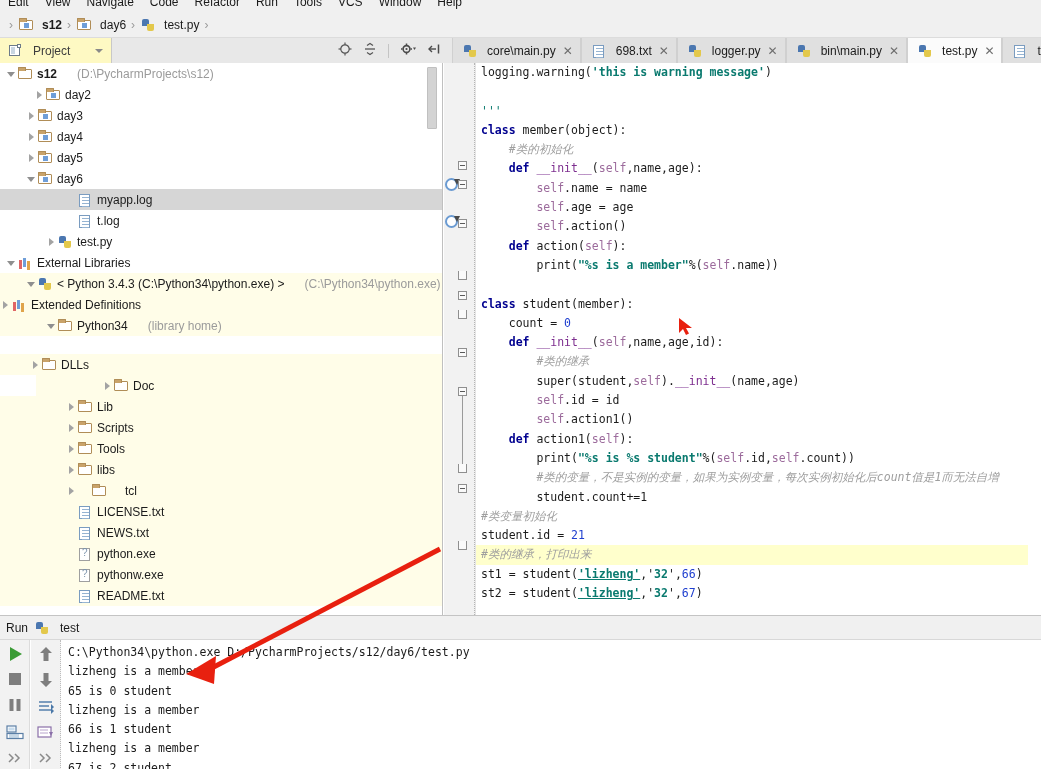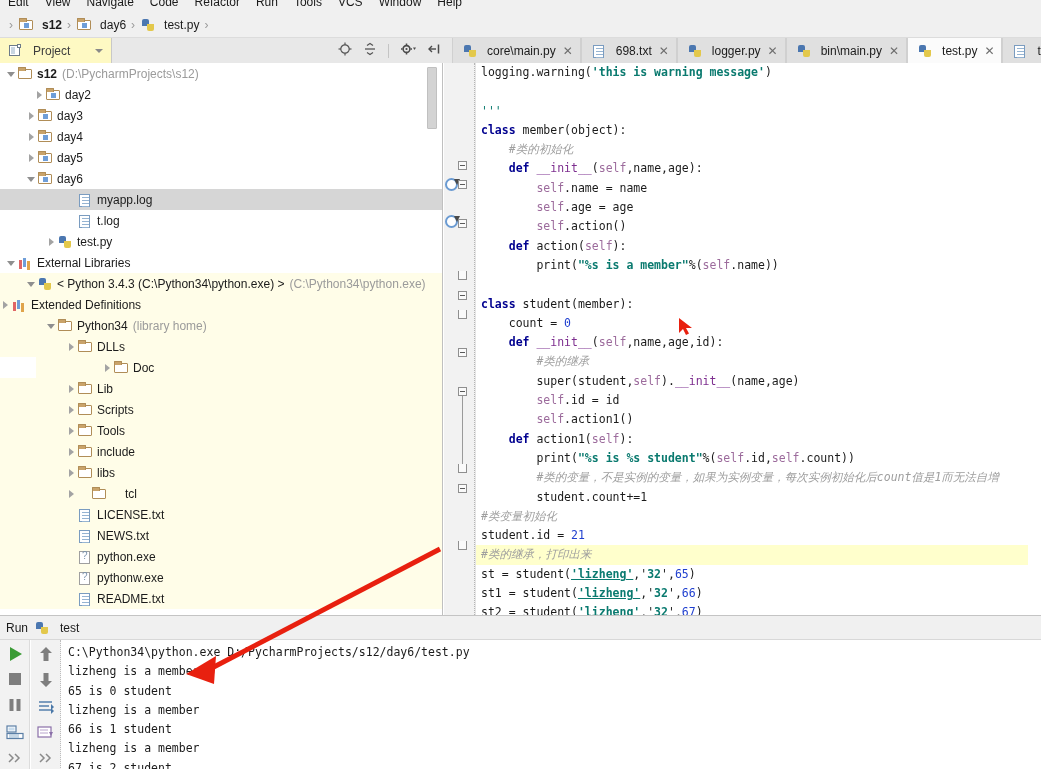--- a/index.html
+++ b/index.html
@@ -103,21 +103,21 @@
     border-left: 5px solid #a3a3a3;
   }
   .arrow.d::before {
     content: ""; position: absolute; left: 1px; top: 4px;
     border-left: 4px solid transparent; border-right: 4px solid transparent;
     border-top: 5px solid #8f8f8f;
   }
   .ticon { width: 16px; height: 16px; margin-right: 4px; flex: 0 0 16px; position: relative; }
   .tlabel { font-size: 12px; }
   .tlabel.b { font-weight: bold; }
-  .tdim { color: #9b9b9b; margin-left: 5px; font-size: 12px; }
+  .tdim { color: #9b9b9b; margin-left: 20px; font-size: 12px; }
 
   
   .ic-folder {
     position: absolute; left: 1px; top: 3px; width: 14px; height: 10px;
     background: #fff; border: 1px solid #b08d57; border-radius: 1px;
   }
   .ic-folder::before {
     content: ""; position: absolute; left: -1px; top: -3px;
     width: 6px; height: 3px; background: #c9a36a;
     border: 1px solid #b08d57; border-bottom: none; border-radius: 1px 1px 0 0;
@@ -508,21 +508,21 @@
           <span class="tlabel">Extended Definitions</span>
         </div>
         <div class="trow ext" style="padding-left: 46px;">
           <span class="arrow d"></span>
           <span class="ticon">
             <span class="ic-folder"></span>
           </span>
           <span class="tlabel">Python34</span>
           <span class="tdim">(library home)</span>
         </div>
-        <div class="trow ext" style="padding-left: 66px;">
+        <div class="trow ext" style="padding-left: 30px; margin-top: 18px;">
           <span class="arrow r"></span>
           <span class="ticon">
             <span class="ic-folder"></span>
           </span>
           <span class="tlabel">DLLs</span>
         </div>
         <div class="trow ext" style="padding-left: 66px; margin-left: 36px;">
           <span class="arrow r"></span>
           <span class="ticon">
             <span class="ic-folder"></span>
@@ -542,27 +542,20 @@
             <span class="ic-folder"></span>
           </span>
           <span class="tlabel">Scripts</span>
         </div>
         <div class="trow ext" style="padding-left: 66px;">
           <span class="arrow r"></span>
           <span class="ticon">
             <span class="ic-folder"></span>
           </span>
           <span class="tlabel">Tools</span>
-        </div>
-        <div class="trow ext" style="padding-left: 66px;">
-          <span class="arrow r"></span>
-          <span class="ticon">
-            <span class="ic-folder"></span>
-          </span>
-          <span class="tlabel">include</span>
         </div>
         <div class="trow ext" style="padding-left: 66px;">
           <span class="arrow r"></span>
           <span class="ticon">
             <span class="ic-folder"></span>
           </span>
           <span class="tlabel">libs</span>
         </div>
         <div class="trow ext" style="padding-left: 66px; gap: 14px;">
           <span class="arrow r"></span>
@@ -652,21 +645,20 @@
         <div class="cline">&nbsp;&nbsp;&nbsp;&nbsp;&nbsp;&nbsp;&nbsp;&nbsp;<span class="plain">super(student,</span><span class="sf">self</span><span class="plain">).</span><span class="fn">__init__</span><span class="plain">(name,age)</span></div>
         <div class="cline">&nbsp;&nbsp;&nbsp;&nbsp;&nbsp;&nbsp;&nbsp;&nbsp;<span class="sf">self</span><span class="plain">.id = id</span></div>
         <div class="cline">&nbsp;&nbsp;&nbsp;&nbsp;&nbsp;&nbsp;&nbsp;&nbsp;<span class="sf">self</span><span class="plain">.action1()</span></div>
         <div class="cline">&nbsp;&nbsp;&nbsp;&nbsp;<span class="kw">def </span><span class="plain">action1(</span><span class="sf">self</span><span class="plain">):</span></div>
         <div class="cline">&nbsp;&nbsp;&nbsp;&nbsp;&nbsp;&nbsp;&nbsp;&nbsp;<span class="plain">print(</span><span class="str">"%s is %s student"</span><span class="plain">%(</span><span class="sf">self</span><span class="plain">.id,</span><span class="sf">self</span><span class="plain">.count))</span></div>
         <div class="cline">&nbsp;&nbsp;&nbsp;&nbsp;&nbsp;&nbsp;&nbsp;&nbsp;<span class="cmt">#类的变量，不是实例的变量，如果为实例变量，每次实例初始化后count值是1而无法自增</span></div>
         <div class="cline">&nbsp;&nbsp;&nbsp;&nbsp;&nbsp;&nbsp;&nbsp;&nbsp;<span class="plain">student.count+=1</span></div>
         <div class="cline"><span class="cmt">#类变量初始化</span></div>
         <div class="cline"><span class="plain">student.id = </span><span class="num">21</span></div>
         <div class="cline hl"><span class="cmt">#类的继承，打印出来</span></div>
-        <div class="cline"><span class="plain">st = student(</span><span class="str ul">'lizheng'</span><span class="plain">,'</span><span class="str">32</span><span class="plain">',</span><span class="num">65</span><span class="plain">)</span></div>
         <div class="cline"><span class="plain">st1 = student(</span><span class="str ul">'lizheng'</span><span class="plain">,'</span><span class="str">32</span><span class="plain">',</span><span class="num">66</span><span class="plain">)</span></div>
         <div class="cline"><span class="plain">st2 = student(</span><span class="str ul">'lizheng'</span><span class="plain">,'</span><span class="str">32</span><span class="plain">',</span><span class="num">67</span><span class="plain">)</span></div>
       </div>
     <div class="ed-right"></div>
   </div>
 
   <div class="runpanel">
     <div class="runhdr">
       <span class="t">Run</span>
       <span class="ticon">

